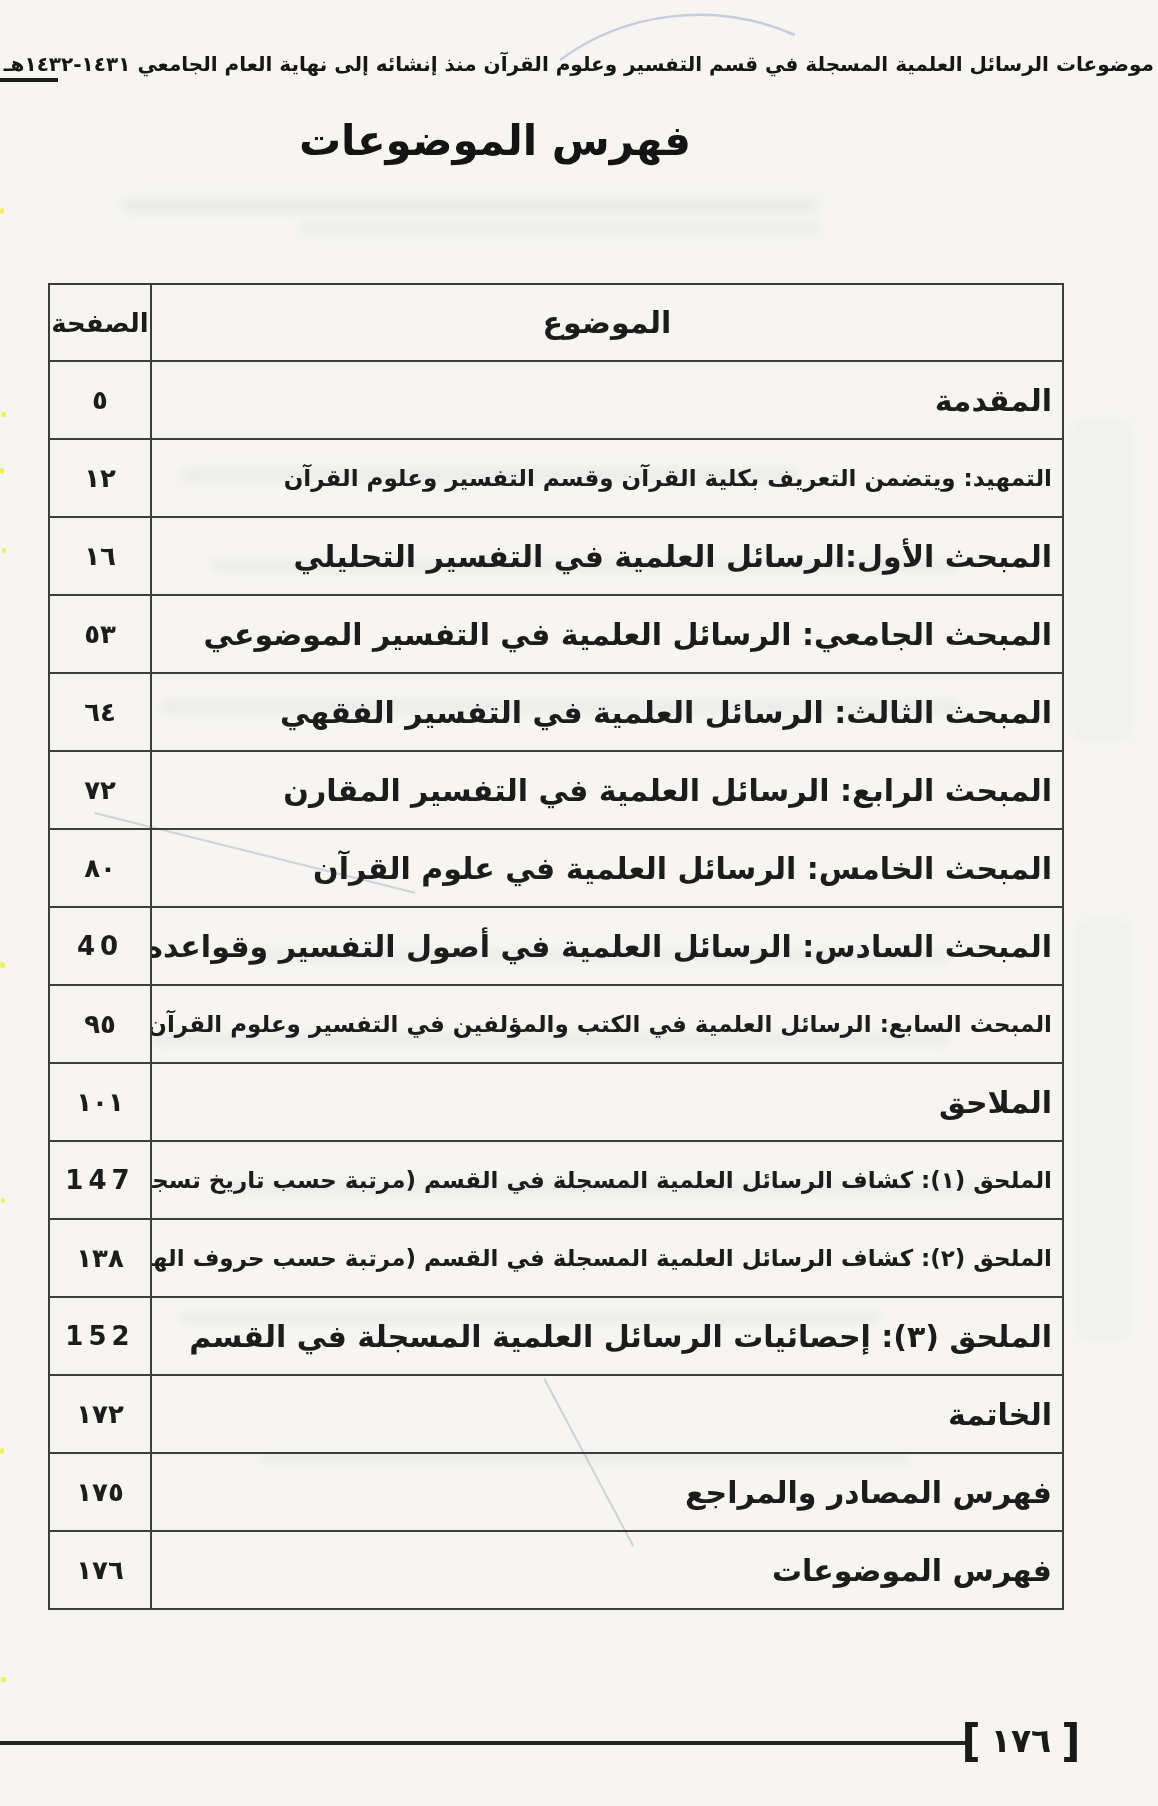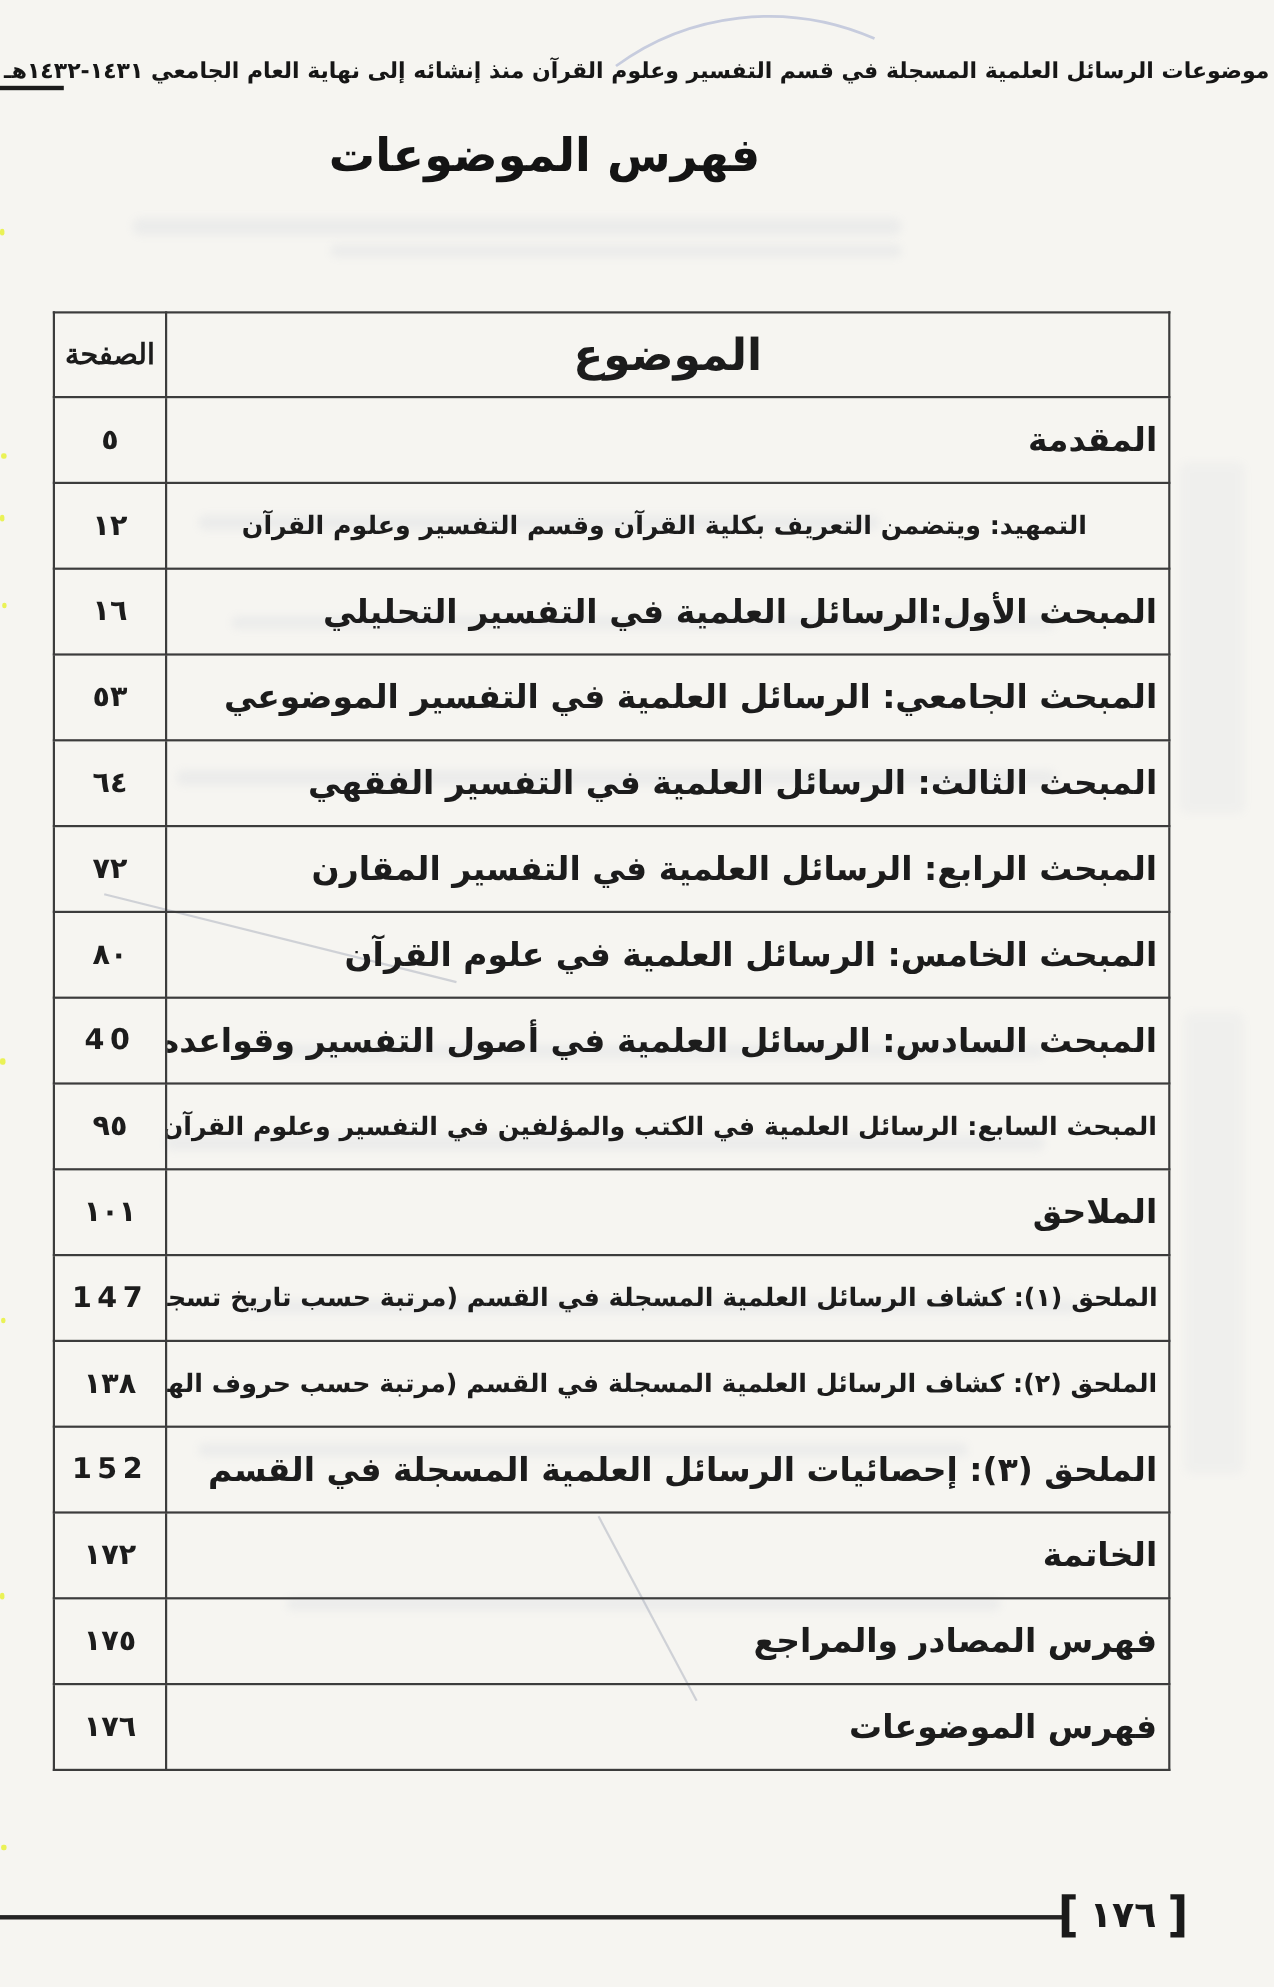--- a/index.html
+++ b/index.html
@@ -40,27 +40,27 @@
     background: transparent;
   }
   .toc-table th, .toc-table td {
     border: 2.5px solid #3c3c3c;
     font-weight: bold;
     vertical-align: middle;
     overflow: hidden;
   }
   .toc-table thead tr { height: 77px; }
   .toc-table tbody tr { height: 78px; }
-  th.header-topic { font-size: 40px; text-align: center; margin-top: 24px; }
-  th.header-page  { font-size: 26px; text-align: center; font-family: Liberation Serif, serif; }
+  th.header-topic { font-size: 30px; text-align: center; margin-top: 24px; }
+  th.header-page  { font-size: 26px; text-align: center; }
   td.topic-cell {
     text-align: right; padding: 0 10px 0 4px;
     font-size: 30px; white-space: nowrap;
   }
-  td.topic-cell.long { font-size: 23px; text-align: center; }
+  td.topic-cell.long { font-size: 23px; }
   td.page-cell {
     text-align: center; font-size: 26px; letter-spacing: 5px;
   }
 
   
   .footer-rule {
     position: absolute; top: 1741px; left: 0;
     width: 966px; height: 4px; background: #242424;
   }
   .footer-page {

